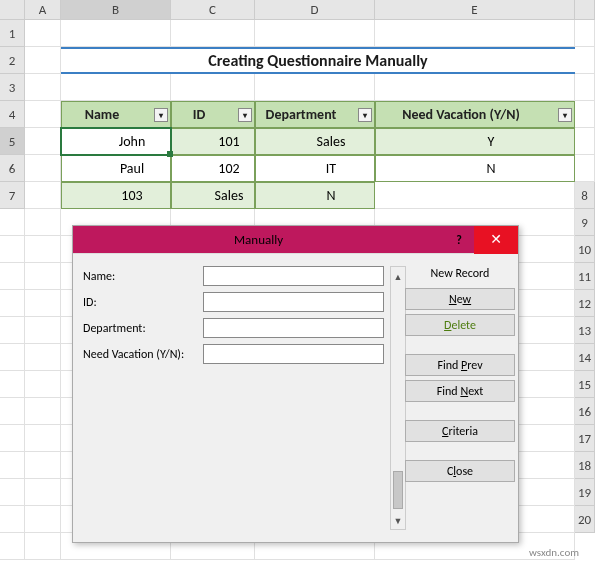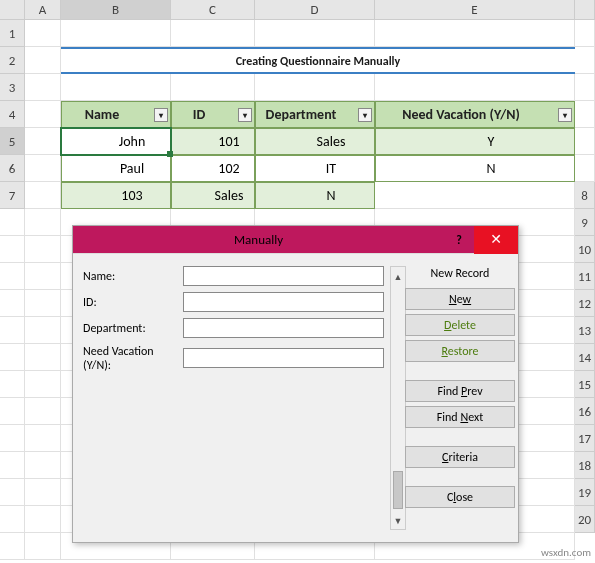--- a/index.html
+++ b/index.html
@@ -5,52 +5,52 @@
 * { box-sizing: border-box; margin: 0; padding: 0; }
 body { font-family: Calibri, Arial, sans-serif; font-size: 14px; background: #fff; width: 595px; height: 563px; position: relative; overflow: hidden; }
 
 .sheet { display: grid; grid-template-columns: 25px 36px 110px 84px 120px 200px 20px; grid-template-rows: 20px repeat(20, 27px); }
 .colhdr, .rowhdr, .corner { background: #e6e6e6; border: 1px solid #ccc; border-top: none; border-left: none; display: flex; align-items: center; justify-content: center; font-size: 13px; color: #444; }
 .corner { background: #e6e6e6; }
 .colhdr.sel { background: #d0d0d0; font-weight: 500; }
 .rowhdr.sel { background: #d0d0d0; }
 .cell { border: 1px solid #e0e0e0; border-top: none; border-left: none; display: flex; align-items: center; justify-content: center; background: #fff; }
 
-.title-row { grid-column: 3 / 7; display: flex; align-items: center; justify-content: center; font-size: 12px; font-weight: bold; color: #1a1a1a; border-top: 2px solid #3b7fc4; border-bottom: 2px solid #3b7fc4; background: #fff; }
+.title-row { grid-column: 3 / 7; display: flex; align-items: center; justify-content: center; font-size: 16px; font-weight: bold; color: #1a1a1a; border-top: 2px solid #3b7fc4; border-bottom: 2px solid #3b7fc4; background: #fff; }
 
 .thdr { background: #c5e0b3; border: 1px solid #7aa05a; font-weight: bold; color: #222; position: relative; padding-right: 28px; }
 .thdr .flt { position: absolute; right: 2px; top: 50%; transform: translateY(-50%); width: 14px; height: 14px; border: 1px solid #888; background: #f4f4f4; display: flex; align-items: center; justify-content: center; font-size: 8px; cursor: pointer; }
 .tcell { border: 1px solid #7aa05a; padding-left: 32px; }
 .tcell.even { background: #e2efda; }
 .tcell.odd { background: #fff; }
 .active { outline: 2px solid #2a7a3f; outline-offset: -1px; background: #fff !important; position: relative; }
 .active::after { content: ''; position: absolute; right: -3px; bottom: -3px; width: 6px; height: 6px; background: #2a7a3f; }
 
 .dialog { position: absolute; left: 72px; top: 225px; width: 447px; height: 318px; background: #f0f0f0; border: 1px solid #aaa; box-shadow: 2px 2px 6px rgba(0,0,0,0.25); font-size: 12px; }
 .dlgbar { height: 28px; display: flex; align-items: center; background: #be185d; border-bottom: 1px solid #ddd; position: relative; }
 .dlgtitle { flex: 1; text-align: center; font-size: 13px; }
 .dlghelp { width: 30px; height: 28px; display: flex; align-items: center; justify-content: center; font-weight: bold; cursor: pointer; }
 .dlgclose { width: 44px; height: 28px; background: #e81123; color: #fff; display: flex; align-items: center; justify-content: center; font-size: 14px; cursor: pointer; }
 .dlgbody { padding: 12px 10px; display: flex; gap: 6px; height: calc(100% - 28px); }
 .frm { flex: 1; }
 .frow { display: flex; align-items: center; margin-bottom: 6px; }
-.frow label { width: 100px; display: inline-block; }
+.frow label { width: 120px; display: inline-block; }
 .frow input { flex: 1; height: 20px; border: 1px solid #888; background: #fff; padding: 0 3px; font-size: 12px; }
 .scrl { width: 16px; background: #f0f0f0; border: 1px solid #ccc; display: flex; flex-direction: column; align-items: center; justify-content: space-between; padding: 2px 0; }
 .scrl .arr { width: 12px; height: 14px; display: flex; align-items: center; justify-content: center; font-size: 9px; color: #555; cursor: pointer; }
 .scrl .track { flex: 1; width: 100%; position: relative; }
 .scrl .thumb { position: absolute; bottom: 4px; left: 2px; right: 2px; height: 38px; background: #c8c8c8; border: 1px solid #aaa; }
 .btncol { width: 96px; display: flex; flex-direction: column; align-items: center; gap: 4px; }
 .btncol .reclbl { font-size: 12px; margin-bottom: 4px; }
 .btn { width: 110px; height: 22px; background: #e1e1e1; border: 1px solid #adadad; font-size: 12px; cursor: pointer; display: flex; align-items: center; justify-content: center; }
 .btn.dis { color: #4d7c0f; cursor: default; }
 .btn u { text-decoration: underline; }
 .gap { height: 10px; }
 
-.wm { position: absolute; right: 4px; bottom: 4px; font-size: 11px; color: #888; }
+.wm { position: absolute; right: 16px; bottom: 4px; font-size: 11px; color: #888; }
 </style>
 </head>
 <body>
 
 <div class="sheet">
   <div class="corner"></div>
   <div class="colhdr">A</div>
   <div class="colhdr sel">B</div>
   <div class="colhdr">C</div>
   <div class="colhdr">D</div>
@@ -247,23 +247,20 @@
       <div class="arr">▼</div>
     </div>
     <div class="btncol">
       <div class="reclbl">New Record</div>
       <div class="btn">
           <span><u>N</u>e<u>w</u></span>
         </div>
       <div class="btn dis">
           <span><u>D</u>elete</span>
         </div>
-      <div class="btn dis">
-          <span><u>R</u>estore</span>
-        </div>
       <div class="gap"></div>
       <div class="btn">
           <span>Find <u>P</u>rev</span>
         </div>
       <div class="btn">
           <span>Find <u>N</u>ext</span>
         </div>
       <div class="gap"></div>
       <div class="btn">
           <span><u>C</u>riteria</span>

